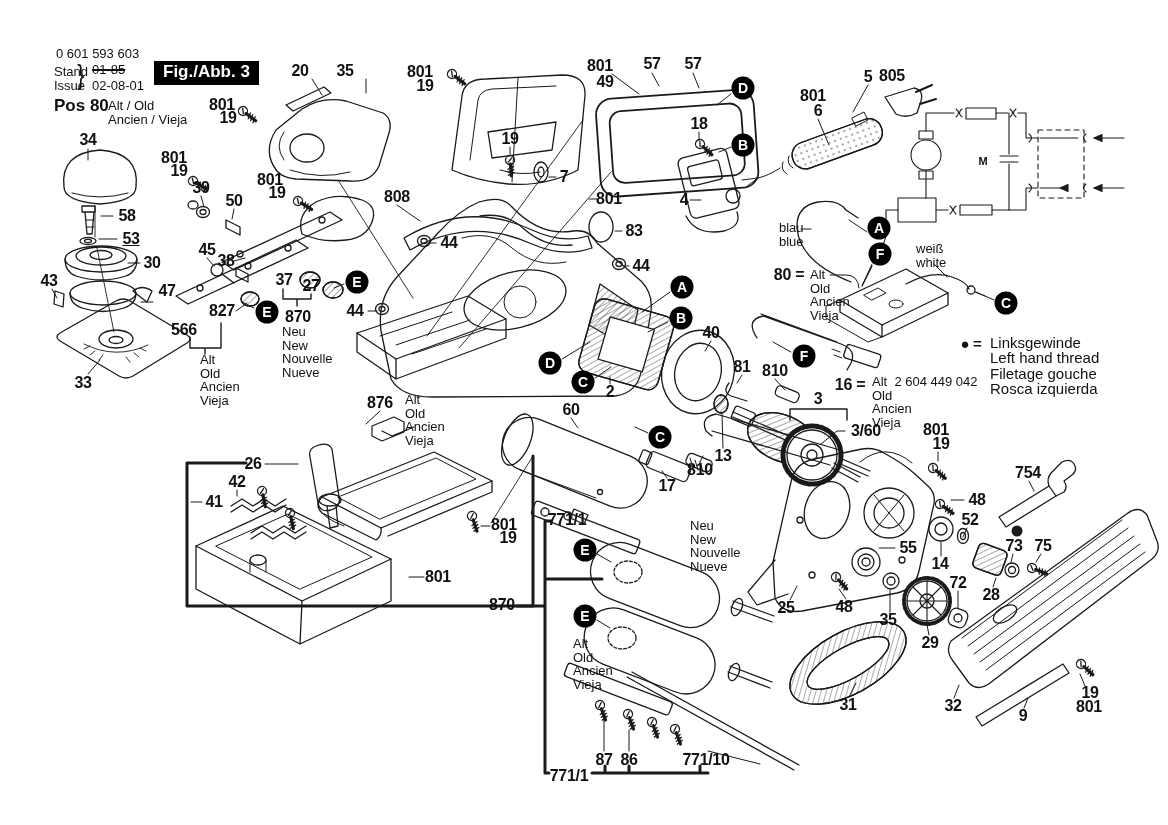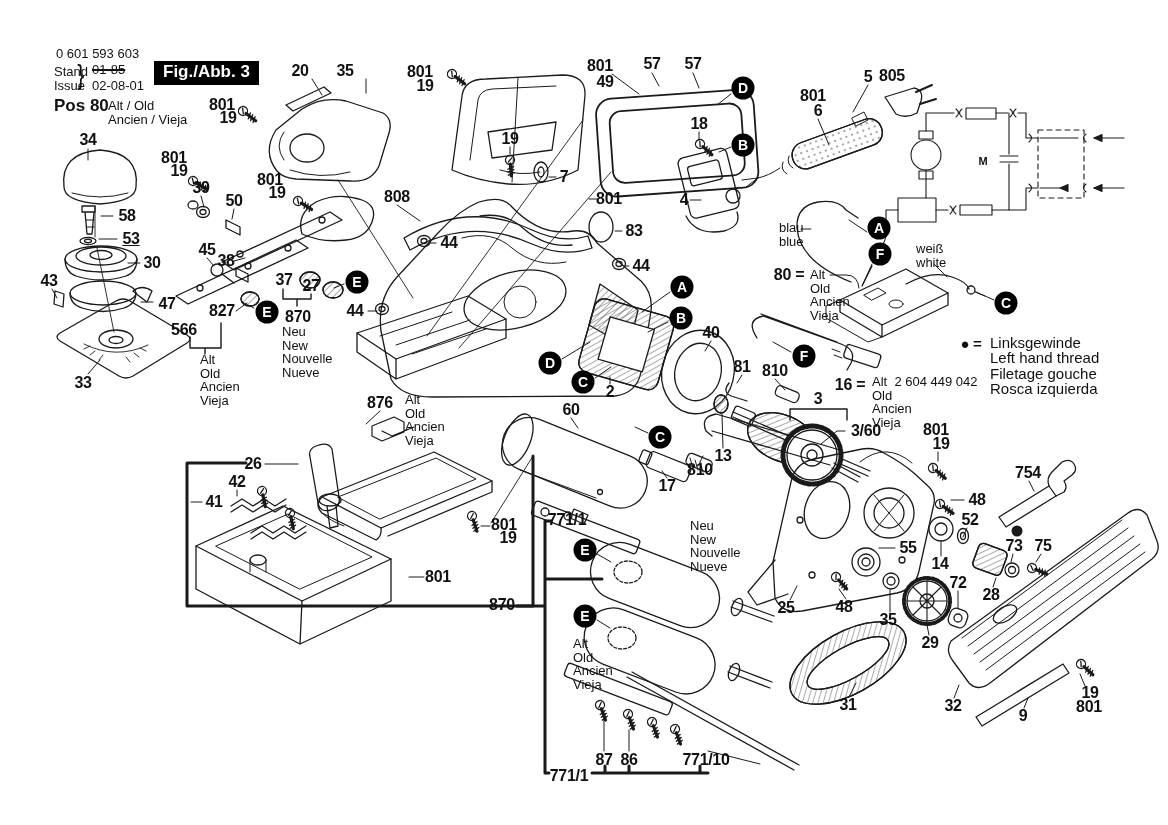--- a/index.html
+++ b/index.html
@@ -450,21 +450,21 @@
 
   <span id="mlabel">M</span>
 
 
   <div id="labels">
       <div class="co" style="left: 88px; top: 140px;">34</div>
       <div class="co" style="left: 127px; top: 216px;">58</div>
       <div class="co" style="left: 131px; top: 239px; text-decoration: underline;">53</div>
       <div class="co" style="left: 152px; top: 263px;">30</div>
       <div class="co" style="left: 49px; top: 281px;">43</div>
-      <div class="co" style="left: 167px; top: 304px;">47</div>
+      <div class="co" style="left: 167px; top: 291px;">47</div>
       <div class="co" style="left: 83px; top: 383px;">33</div>
       <div class="co" style="left: 174px; top: 158px;">801</div>
       <div class="co" style="left: 179px; top: 171px;">19</div>
       <div class="co" style="left: 201px; top: 188px;">39</div>
       <div class="co" style="left: 234px; top: 201px;">50</div>
       <div class="co" style="left: 270px; top: 180px;">801</div>
       <div class="co" style="left: 277px; top: 193px;">19</div>
       <div class="co" style="left: 207px; top: 250px;">45</div>
       <div class="co" style="left: 226px; top: 261px;">38</div>
       <div class="co" style="left: 184px; top: 330px;">566</div>

